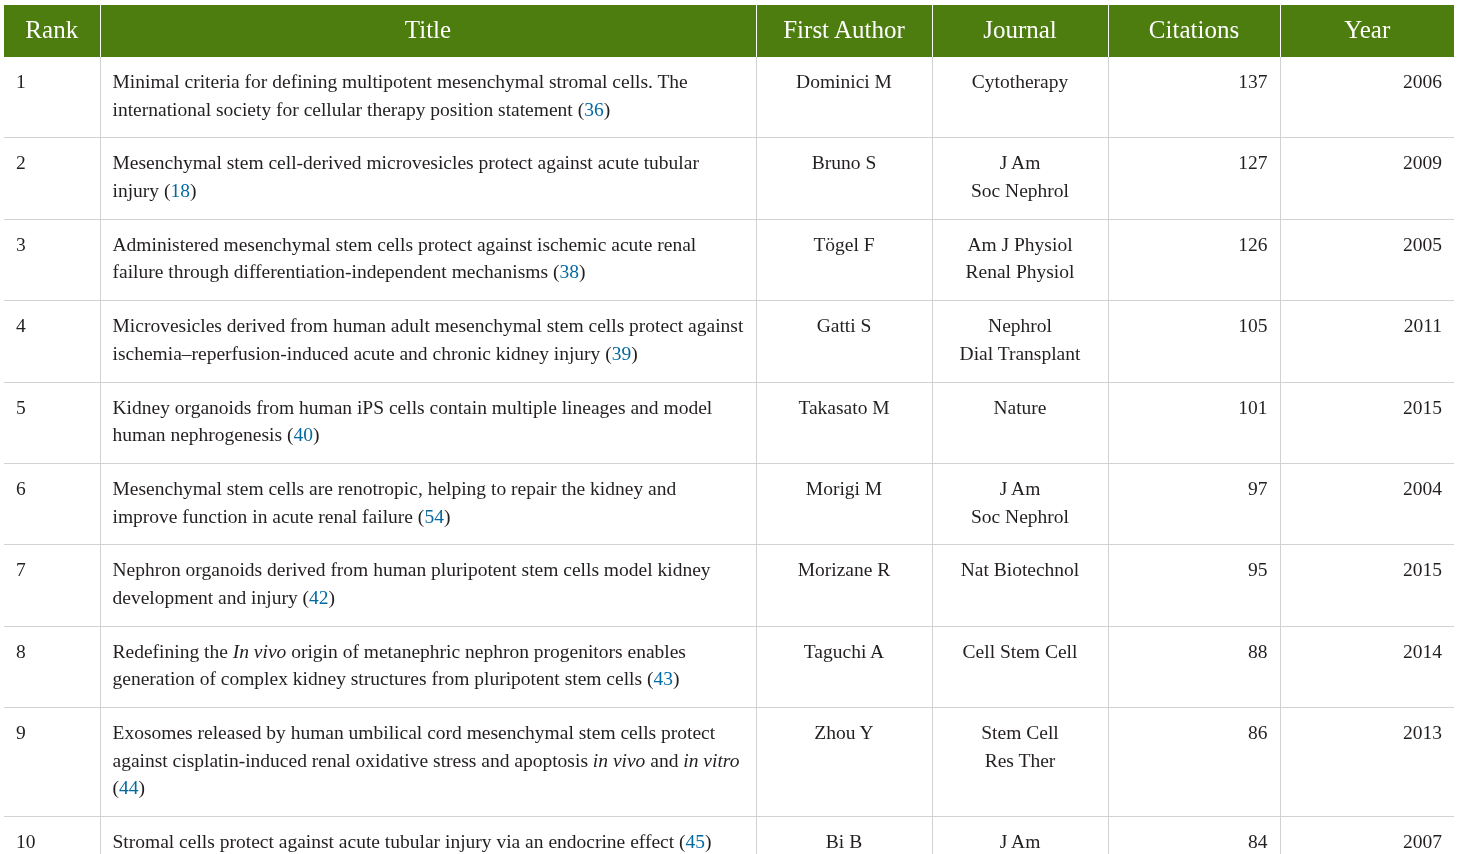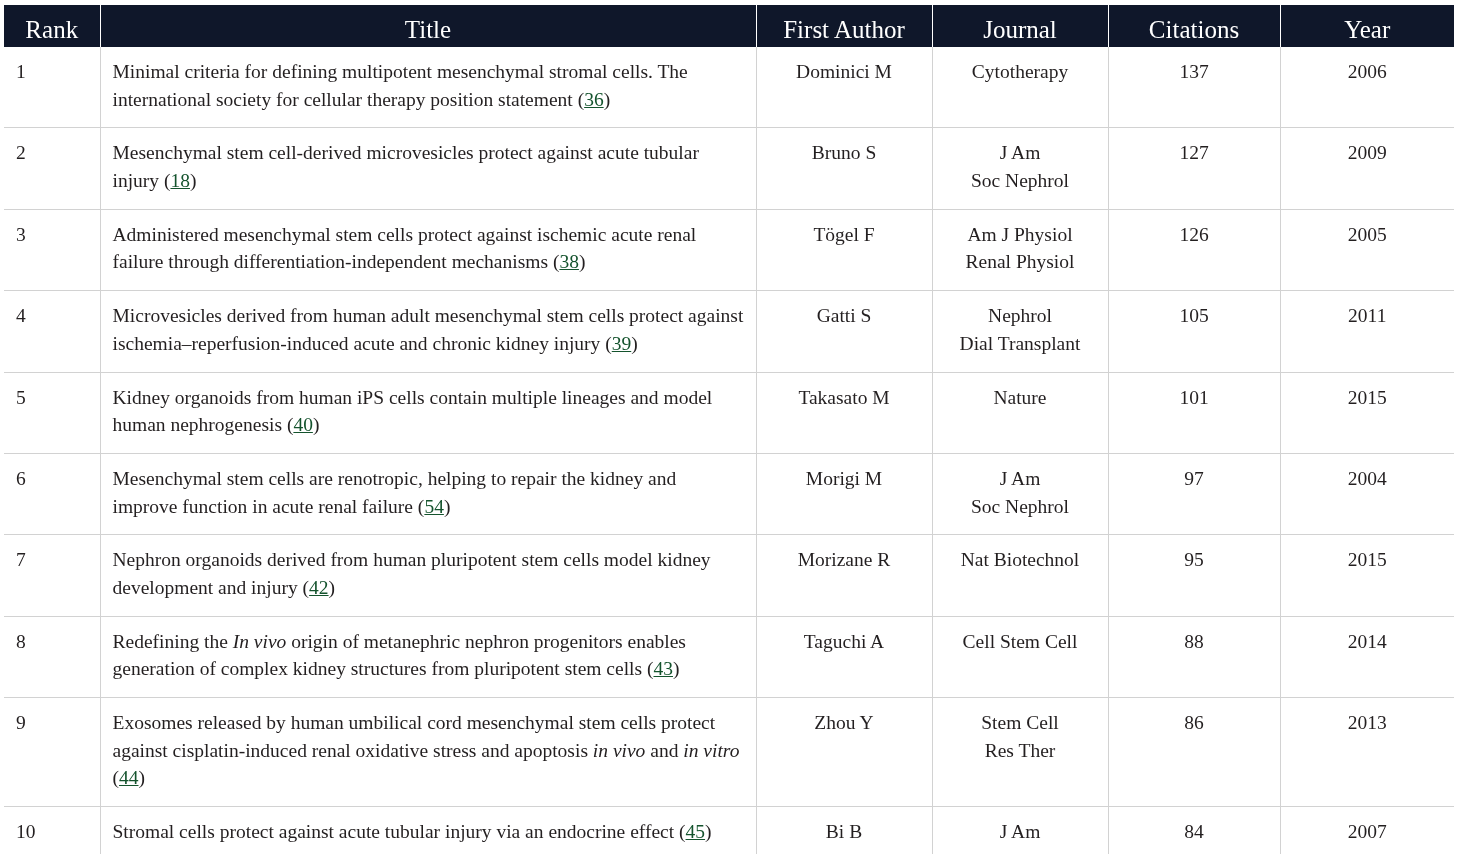--- a/index.html
+++ b/index.html
@@ -17,26 +17,26 @@
   .table-wrap {
     width: 1454px;
     margin: 5px 0 0 4px;
   }
   table.pub-table {
     border-collapse: collapse;
     width: 1450px;
     table-layout: fixed;
   }
   table.pub-table thead th {
-    background: #0f172a;
+    background: #4d7c0f;
     color: #ffffff;
     font-weight: normal;
     font-size: 25px;
     text-align: center;
-    padding: 11px 6px 3px 6px;
+    padding: 11px 6px 13px 6px;
     border-right: 1px solid #ffffff;
     vertical-align: middle;
   }
   table.pub-table thead th:last-child {
     border-right: none;
     margin-top: 25px;
   }
   table.pub-table tbody td {
     border-bottom: 1px solid #d2d2d2;
     border-right: 1px solid #d2d2d2;
@@ -63,25 +63,24 @@
     text-align: left;
     padding-left: 16px;
   }
   td.title-cell {
     text-align: left;
   }
   td.author-cell, td.journal-cell {
     text-align: center;
   }
   td.cit-cell, td.year-cell {
-    text-align: center;
+    text-align: right;
   }
   .ref {
-    color: #14532d;
-    text-decoration: underline;
+    color: #0369a1;
   }
   .ital {
     font-style: italic;
     text-align: center;
   }
   .jline {
     display: block;
   }
 </style>
 </head>

